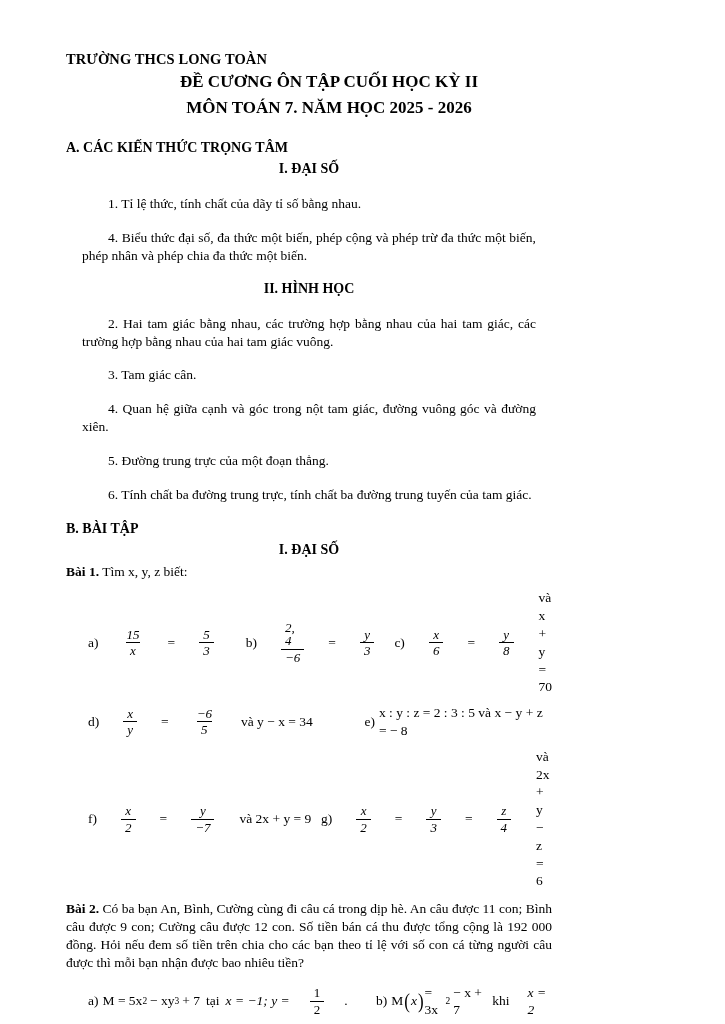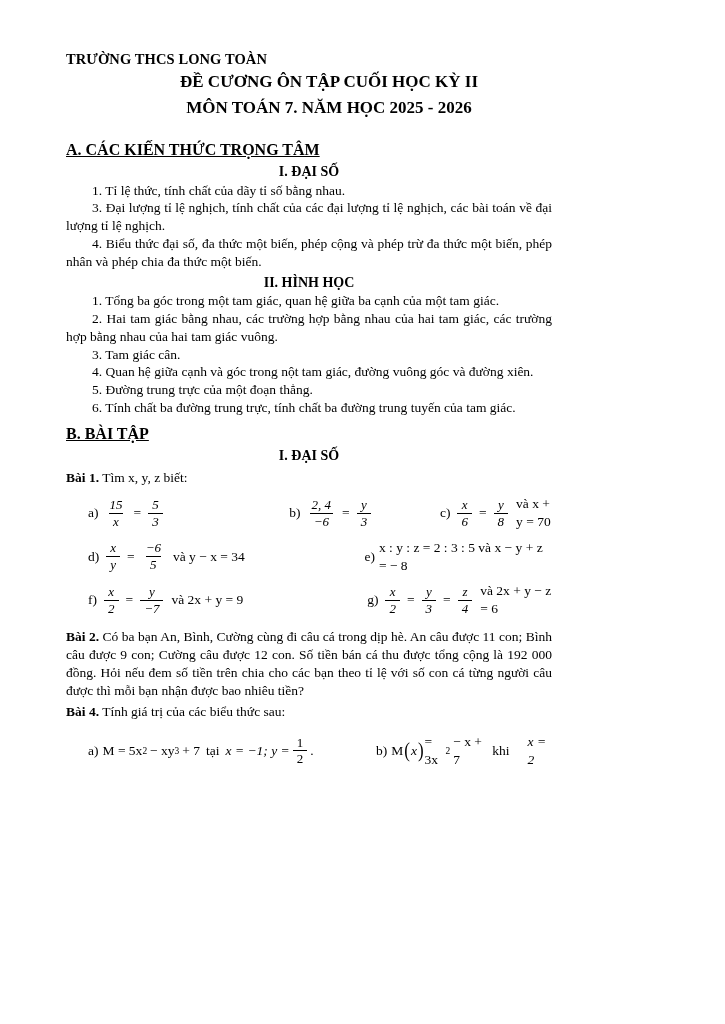--- a/index.html
+++ b/index.html
@@ -32,48 +32,47 @@
     text-align: center;
     font-weight: bold;
     font-size: 17px;
     margin-top: 2px;
   }
   .title-line.t1 { padding-left: 40px; }
   .title-line.t2 { padding-left: 40px; margin-top: 3px; }
 
   .section-head {
     font-weight: bold;
-    font-size: 16px;
+    font-size: 14px;
     margin-top: 6px;
-    text-decoration: underline;
   }
   .gap-top { margin-top: 20px; }
   .sub-head {
     font-weight: bold;
     font-size: 14px;
     margin-top: 3px;
     text-align: center;
   }
   p.body {
-    margin: 0;
+    margin: 16px;
     text-indent: 26px;
     text-align: justify;
   }
   .bai {
     margin-top: 4px;
     text-align: justify;
   }
   .bai b { font-weight: bold; }
   .lbl { margin-right: 4px; }
   .frac {
     display: inline-flex;
     flex-direction: column;
     align-items: center;
     vertical-align: middle;
-    margin: 0 3px;
+    margin: 0 20px;
     font-size: 13px;
   }
   .frac .num {
     padding: 0 4px 1px 4px;
     line-height: 1.05;
   }
   .frac .den {
     border-top: 1px solid #000;
     padding: 1px 4px 0 4px;
     line-height: 1.05;
@@ -114,26 +113,24 @@
 <div class="page">
 
   <div class="school">TRƯỜNG THCS LONG TOÀN</div>
   <div class="title-line t1">ĐỀ CƯƠNG ÔN TẬP CUỐI HỌC KỲ II</div>
   <div class="title-line t2">MÔN TOÁN 7. NĂM HỌC 2025 - 2026</div>
 
   <div class="section-head gap-top">A. CÁC KIẾN THỨC TRỌNG TÂM</div>
   <div class="sub-head">I. ĐẠI SỐ</div>
 
   <p class="body">1. Tỉ lệ thức, tính chất của dãy tỉ số bằng nhau.</p>
-  <p class="body">3. Đại lượng tỉ lệ nghịch, tính chất của các đại lượng tỉ lệ nghịch, các bài toán về đại lượng tỉ lệ nghịch.</p>
   <p class="body">4. Biểu thức đại số, đa thức một biến, phép cộng và phép trừ đa thức một biến, phép nhân và phép chia đa thức một biến.</p>
 
   <div class="sub-head">II. HÌNH HỌC</div>
 
-  <p class="body">1. Tổng ba góc trong một tam giác, quan hệ giữa ba cạnh của một tam giác.</p>
   <p class="body">2. Hai tam giác bằng nhau, các trường hợp bằng nhau của hai tam giác, các trường hợp bằng nhau của hai tam giác vuông.</p>
   <p class="body">3. Tam giác cân.</p>
   <p class="body">4. Quan hệ giữa cạnh và góc trong nột tam giác, đường vuông góc và đường xiên.</p>
   <p class="body">5. Đường trung trực của một đoạn thẳng.</p>
   <p class="body">6. Tính chất ba đường trung trực, tính chất ba đường trung tuyến của tam giác.</p>
 
   <div class="section-head">B. BÀI TẬP</div>
   <div class="sub-head">I. ĐẠI SỐ</div>
 
   <div class="bai">
@@ -234,24 +231,20 @@
       <span class="tail">và 2x + y − z = 6</span>
     </div>
   </div>
 
   <div class="bai" style="margin-top:10px">
     <b>Bài 2.</b>
     <span>Có ba bạn An, Bình, Cường cùng đi câu cá trong dịp hè. An câu được 11 con; Bình câu được 9 con; Cường câu được 12 con. Số tiền bán cá thu được tổng cộng là 192 000 đồng. Hỏi nếu đem số tiền trên chia cho các bạn theo tỉ lệ với số con cá từng người câu được thì mỗi bạn nhận được bao nhiêu tiền?</span>
   </div>
 
 
-  <div class="bai">
-    <b>Bài 4.</b>
-    <span>Tính giá trị của các biểu thức sau:</span>
-  </div>
 
   <div class="two-col" style="margin-top:12px">
     <div class="c1">
       <span class="lbl">a)</span>
       <span>M = 5x</span>
         <sup>2</sup>
       <span style="margin-left:3px">− xy</span>
         <sup>3</sup>
       <span style="margin-left:3px">+ 7</span>
       <span style="margin-left:6px">tại</span>

